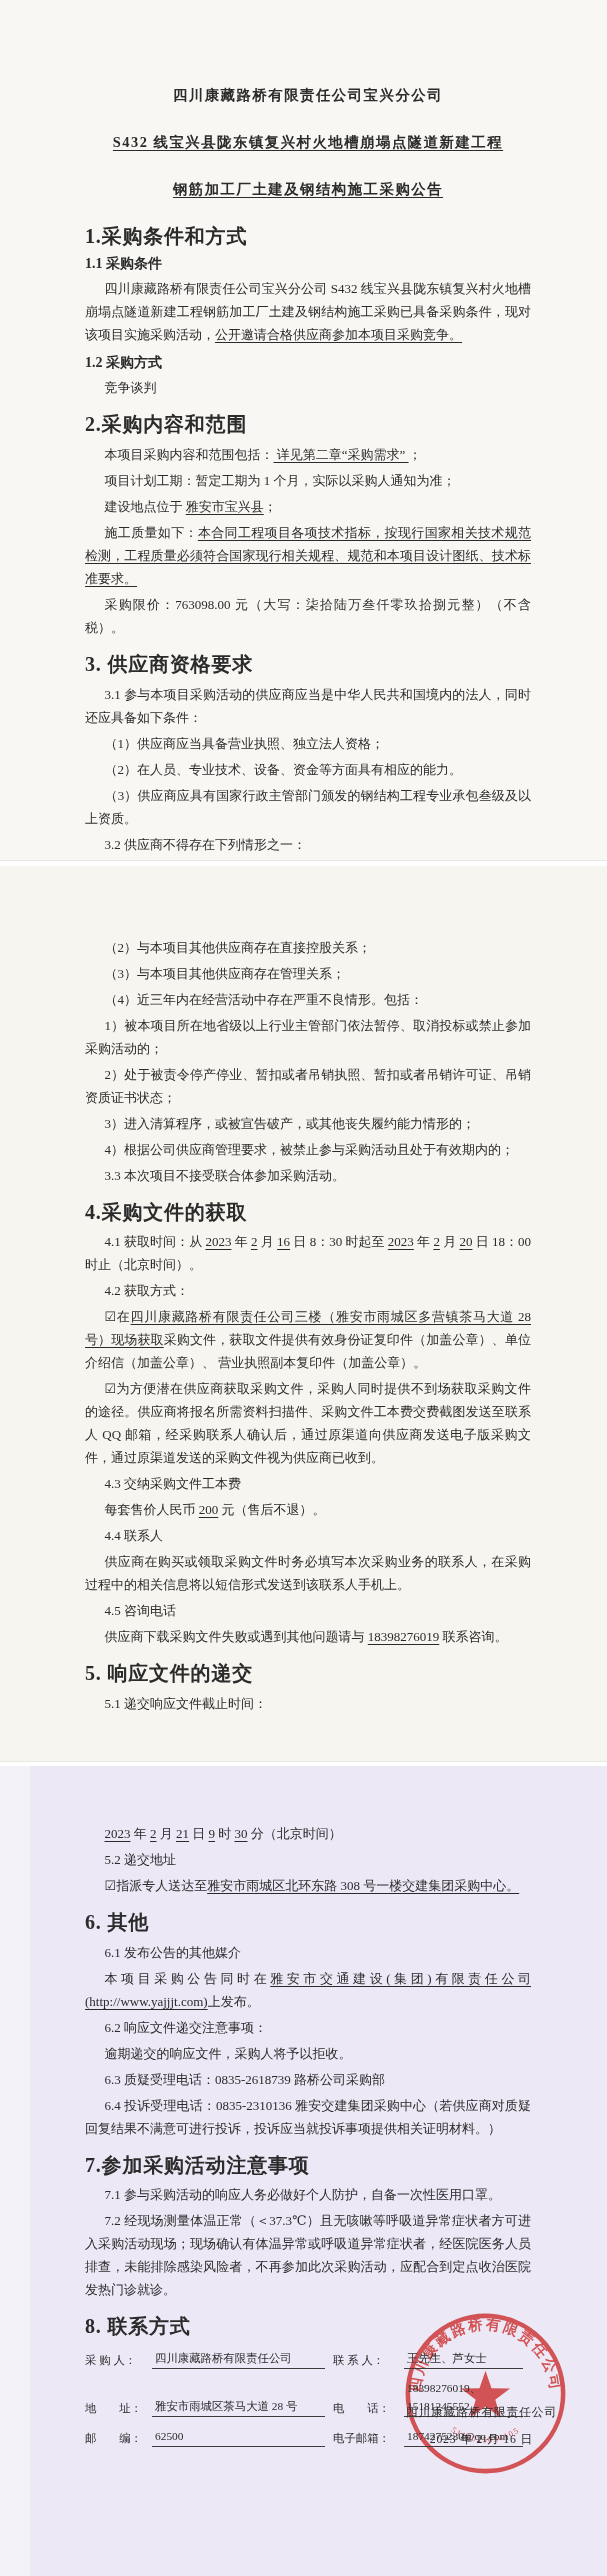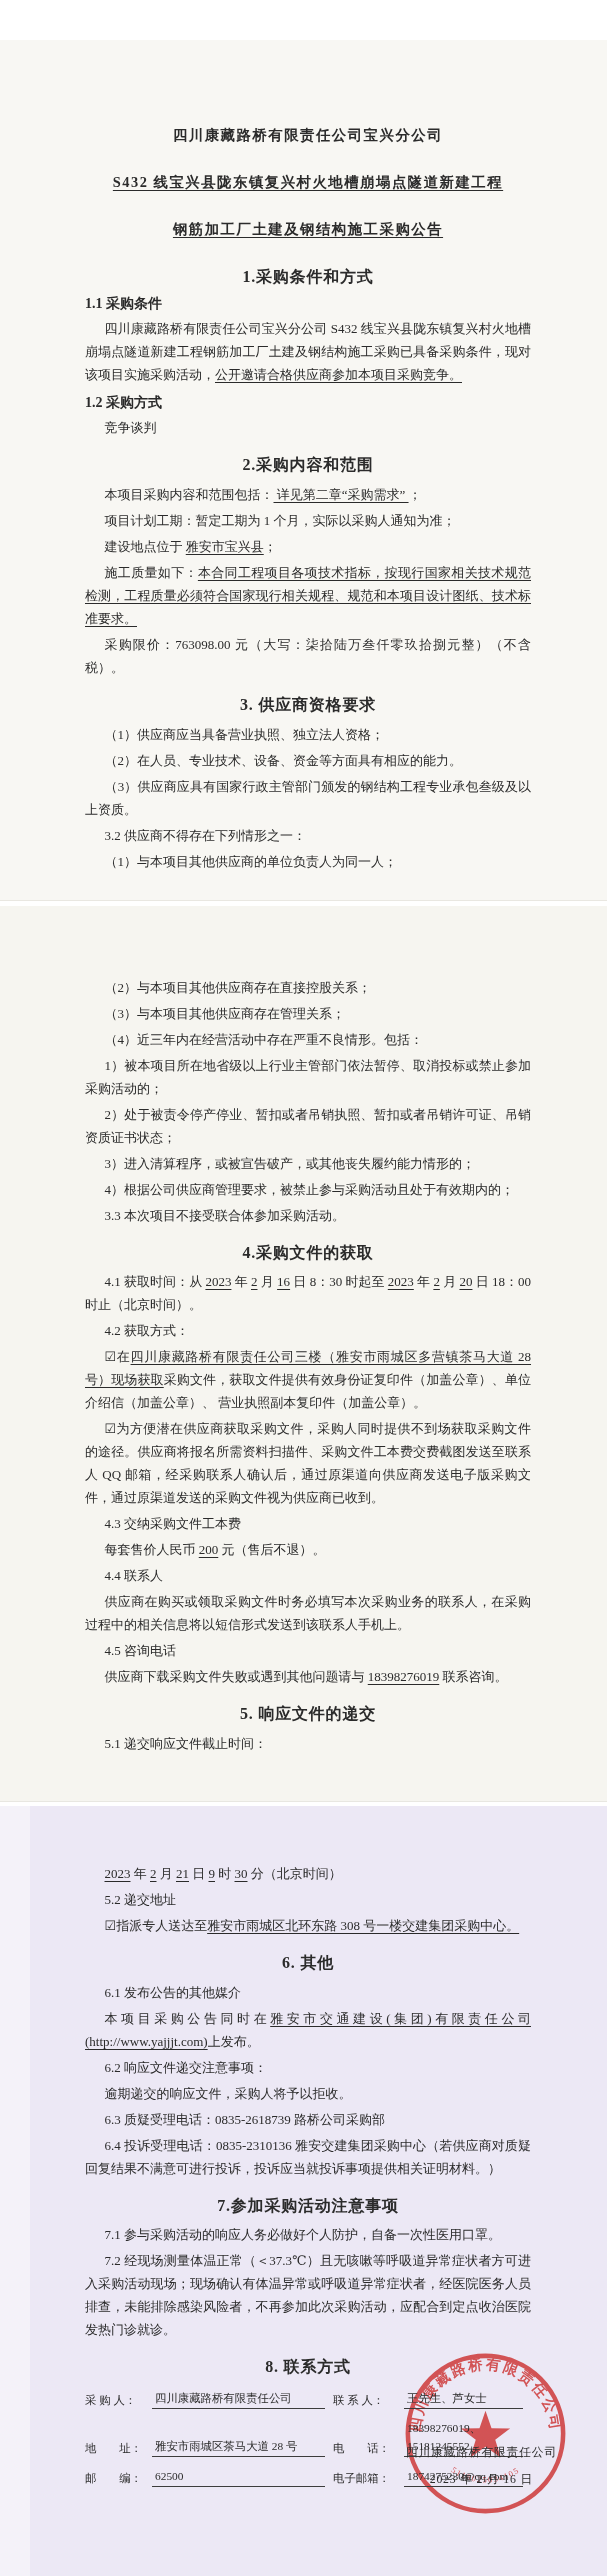--- a/index.html
+++ b/index.html
@@ -11,33 +11,33 @@
   }
   .doc{width:607px;}
   .page{
     position:relative;
     width:607px;
     box-sizing:border-box;
     padding-left:85px;
     padding-right:76px;
     overflow:hidden;
   }
-  #page-1{height:861px;background:#f8f7f3;padding-top:85px;box-shadow:inset 0 -0.8px 0 #e3e2dc;margin-top:40px;}
+  #page-1{height:861px;background:#f8f7f3;padding-top:85px;box-shadow:inset 0 -0.8px 0 #e3e2dc;}
   #page-2{height:896px;background:#f6f5f0;padding-top:67px;box-shadow:inset 0 -0.8px 0 #e3e2dc;}
   #page-3{height:932px;background:#ece8f5;padding-top:53px;}
   #page-3::before{
     content:"";position:absolute;left:0;top:0;width:30px;height:100%;
     background:#f4f2f9;
   }
   .page-gap{height:4.6px;background:#ffffff;}
   .t1{
     font-size:14.4px;font-weight:bold;text-align:center;
     letter-spacing:1.5px;line-height:21px;margin:0 0 26px;
   }
-  .h2{font-size:16px;font-weight:bold;line-height:21px;margin:15px 0 7.6px;letter-spacing:0.8px;text-align:center;}
+  .h2{font-size:20px;font-weight:bold;line-height:21px;margin:15px 0 7.6px;letter-spacing:0.8px;}
   .h3{font-size:14px;font-weight:bold;line-height:18px;margin:7.6px 0 4.6px;}
   .p{font-size:13px;line-height:23px;margin:3px 0;text-indent:1.5em;text-align:justify;position:relative;z-index:1;}
   .u{text-decoration:underline;text-underline-offset:3px;}
   .contact{margin-top:12px;font-size:11.4px;position:relative;z-index:3;}
   .contact-row{display:grid;grid-template-columns:67px 181px 71px 1fr;line-height:18px;margin-bottom:10px;align-items:end;}
   .cl{white-space:pre;}
   .cv{border-bottom:0.8px solid #3c3c3c;padding:0 1.5px 0.8px 3px;min-height:15px;margin-right:7.6px;}
   .sign{
     position:absolute;top:633px;right:50px;
     text-align:center;font-size:11.8px;line-height:26.6px;z-index:3;letter-spacing:0.8px;
@@ -59,20 +59,21 @@
         <div class="p"><span>四川康藏路桥有限责任公司宝兴分公司 S432 线宝兴县陇东镇复兴村火地槽崩塌点隧道新建工程钢筋加工厂土建及钢结构施工采购已具备采购条件，现对该项目实施采购活动，</span><span class="u">公开邀请合格供应商参加本项目采购竞争。</span></div>
         <div class="h3"><span>1.2 采购方式</span></div>
         <div class="p"><span>竞争谈判</span></div>
         <div class="h2"><span>2.采购内容和范围</span></div>
         <div class="p"><span>本项目采购内容和范围包括：</span><span class="u"> 详见第二章“采购需求” </span><span>；</span></div>
         <div class="p"><span>项目计划工期：暂定工期为 1 个月，实际以采购人通知为准；</span></div>
         <div class="p"><span>建设地点位于 </span><span class="u">雅安市宝兴县</span><span>；</span></div>
         <div class="p"><span>施工质量如下：</span><span class="u">本合同工程项目各项技术指标，按现行国家相关技术规范检测，工程质量必须符合国家现行相关规程、规范和本项目设计图纸、技术标准要求。</span></div>
         <div class="p"><span>采购限价：763098.00 元（大写：柒拾陆万叁仟零玖拾捌元整）（不含税）。</span></div>
         <div class="h2"><span>3. 供应商资格要求</span></div>
+        <div class="p"><span>3.1 参与本项目采购活动的供应商应当是中华人民共和国境内的法人，同时还应具备如下条件：</span></div>
         <div class="p"><span>（1）供应商应当具备营业执照、独立法人资格；</span></div>
         <div class="p"><span>（2）在人员、专业技术、设备、资金等方面具有相应的能力。</span></div>
         <div class="p"><span>（3）供应商应具有国家行政主管部门颁发的钢结构工程专业承包叁级及以上资质。</span></div>
         <div class="p"><span>3.2 供应商不得存在下列情形之一：</span></div>
         <div class="p"><span>（1）与本项目其他供应商的单位负责人为同一人；</span></div>
       </div>
   </section>
 
   <div class="page-gap"></div>
 

